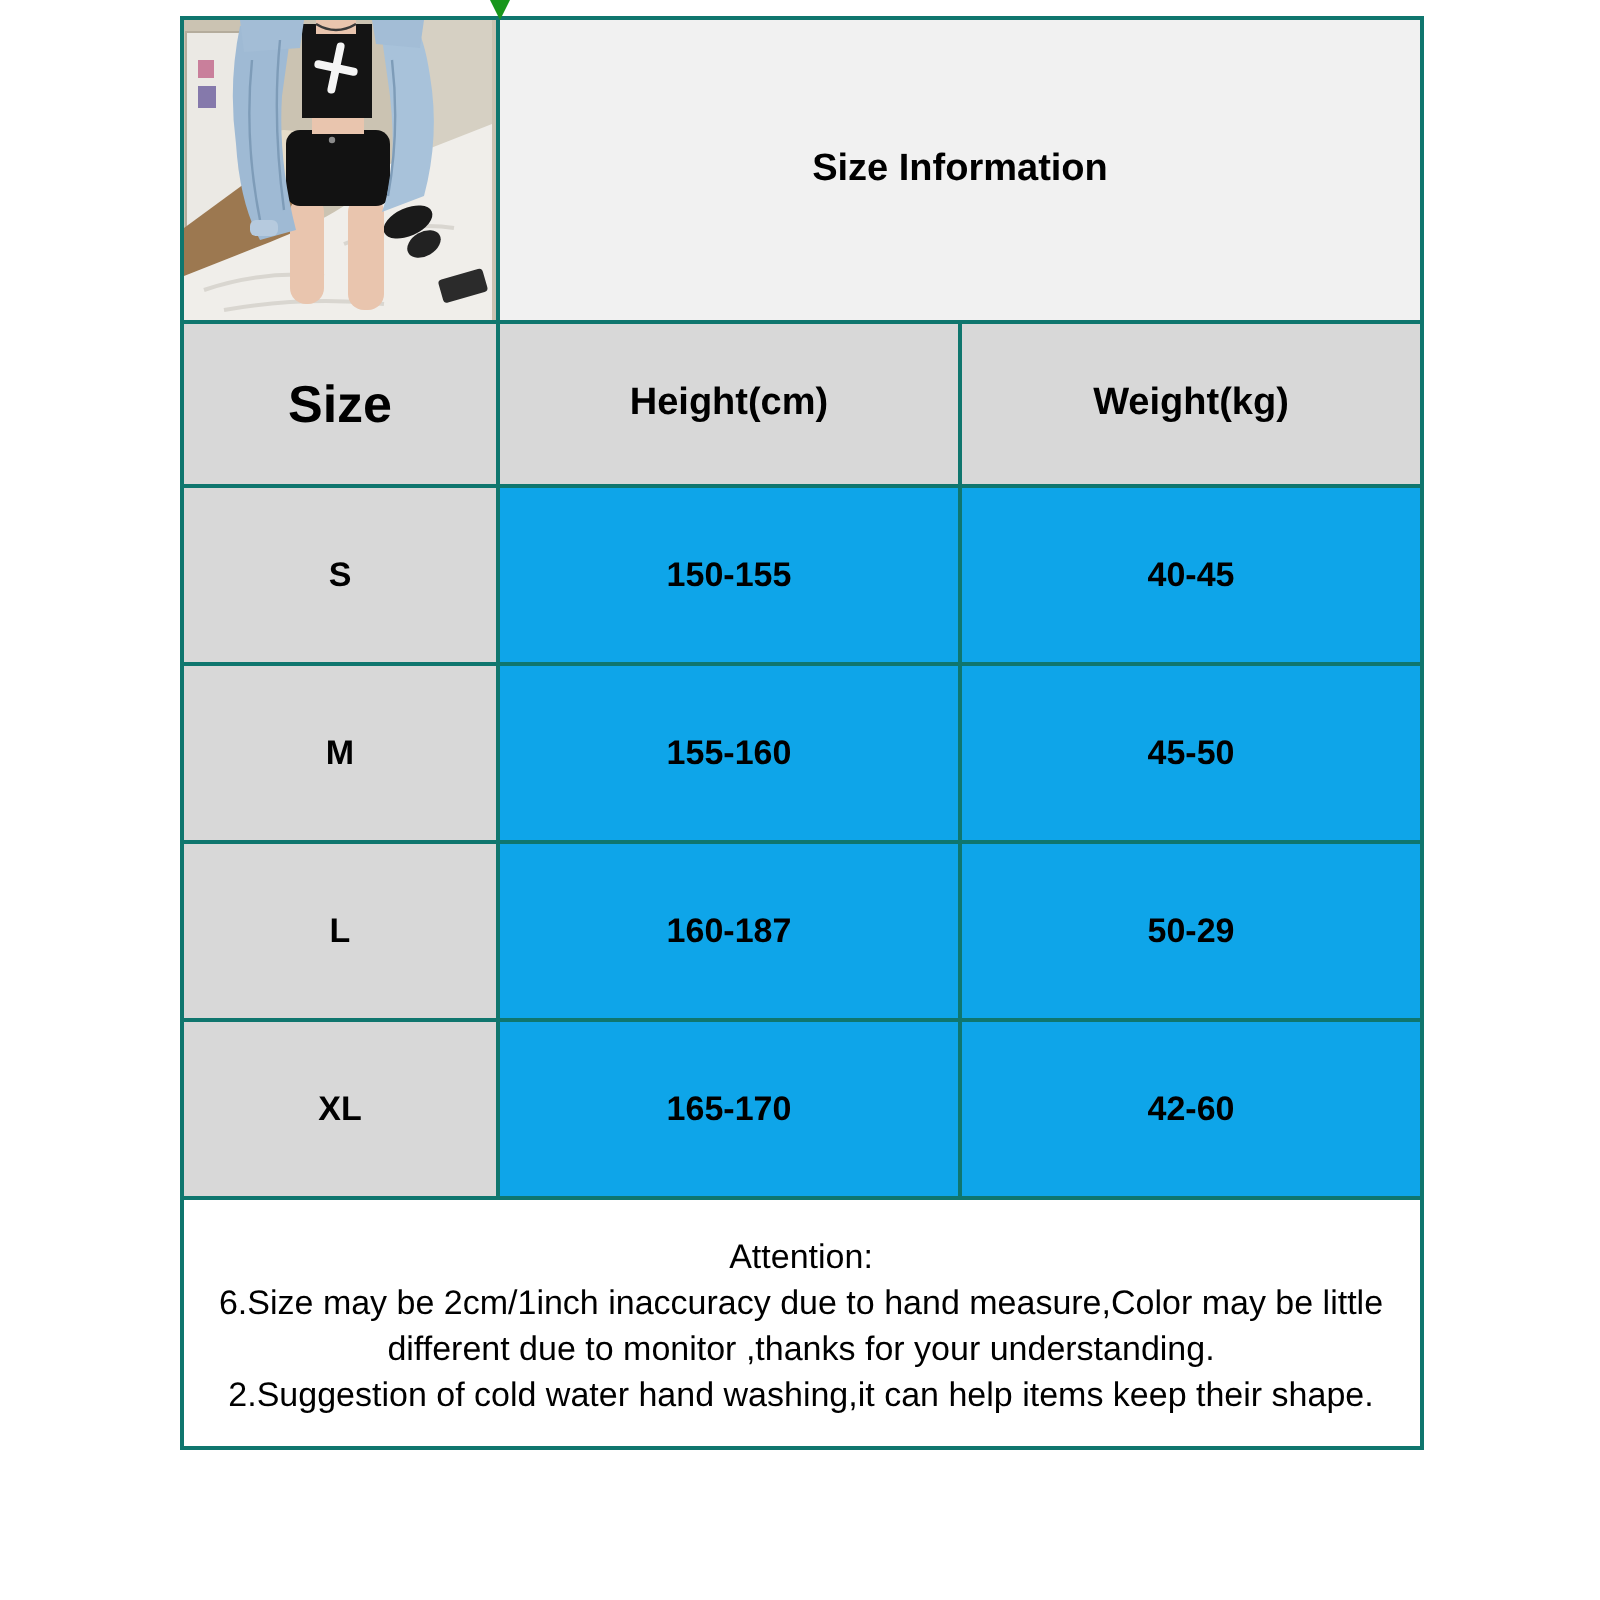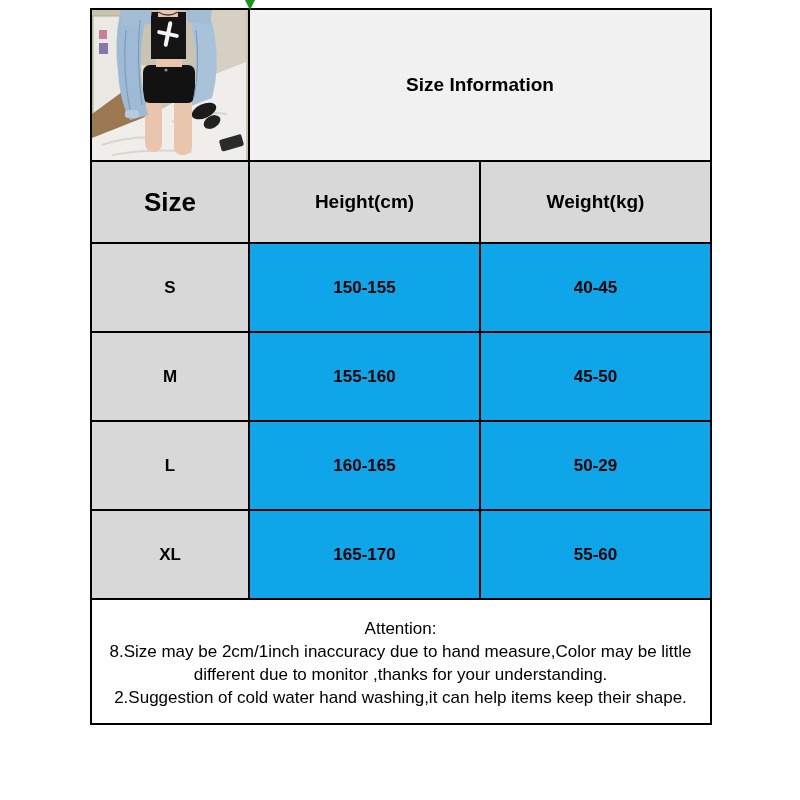--- a/index.html
+++ b/index.html
@@ -16,21 +16,21 @@
     position: absolute;
     left: 90px;
     top: 8px;
   }
   table.size-chart {
     border-collapse: collapse;
     table-layout: fixed;
     width: 620px;
   }
   table.size-chart td {
-    border: 2px solid #000000;
+    border: 2px solid #0f766e;
     text-align: center;
     vertical-align: middle;
     color: #000000;
     overflow: hidden;
   }
   .photo-cell {
     padding: 0;
     height: 150px;
     background: #cbc3b2;
   }
@@ -152,33 +152,33 @@
         <td class="value-cell">150-155</td>
         <td class="value-cell">40-45</td>
       </tr>
       <tr>
         <td class="row-label-cell">M</td>
         <td class="value-cell">155-160</td>
         <td class="value-cell">45-50</td>
       </tr>
       <tr>
         <td class="row-label-cell">L</td>
-        <td class="value-cell">160-165</td>
+        <td class="value-cell">160-187</td>
         <td class="value-cell">50-29</td>
       </tr>
       <tr>
         <td class="row-label-cell">XL</td>
         <td class="value-cell">165-170</td>
-        <td class="value-cell">55-60</td>
+        <td class="value-cell">42-60</td>
       </tr>
 
       <tr>
         <td class="attention-cell" colspan="3">
           <div>Attention:</div>
-          <div>8.Size may be 2cm/1inch inaccuracy due to hand measure,Color may be little different due to monitor ,thanks for your understanding.</div>
+          <div>6.Size may be 2cm/1inch inaccuracy due to hand measure,Color may be little different due to monitor ,thanks for your understanding.</div>
           <div>2.Suggestion of cold water hand washing,it can help items keep their shape.</div>
         </td>
       </tr>
     </tbody>
   </table>
 </div>
 
 <div class="flag-triangle"></div>
 
 </body></html>

